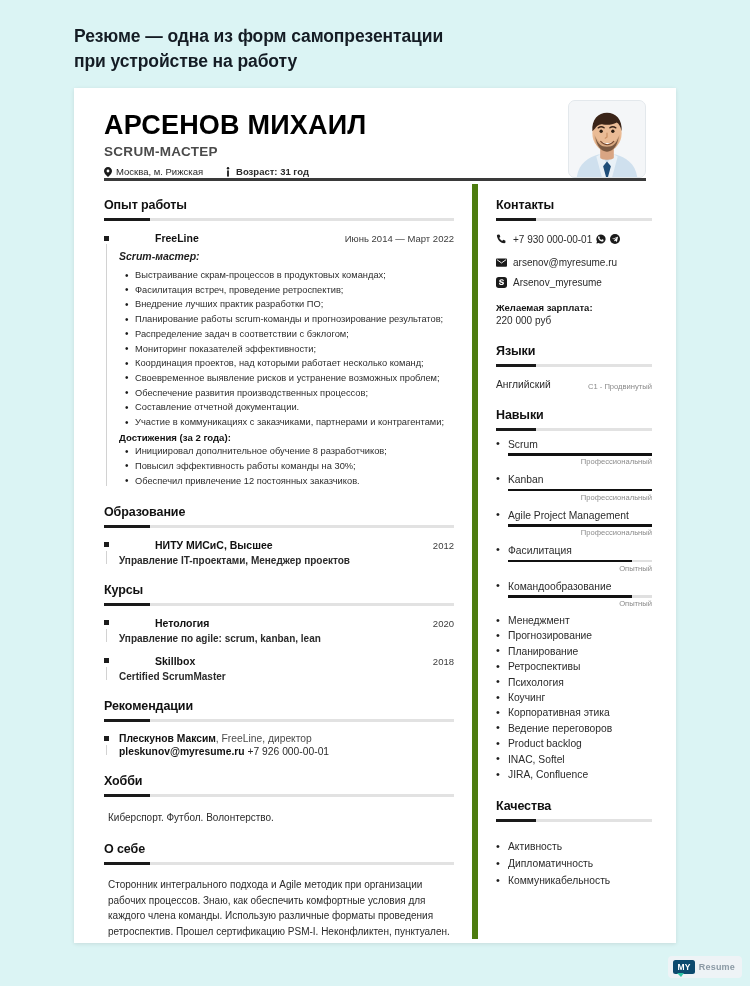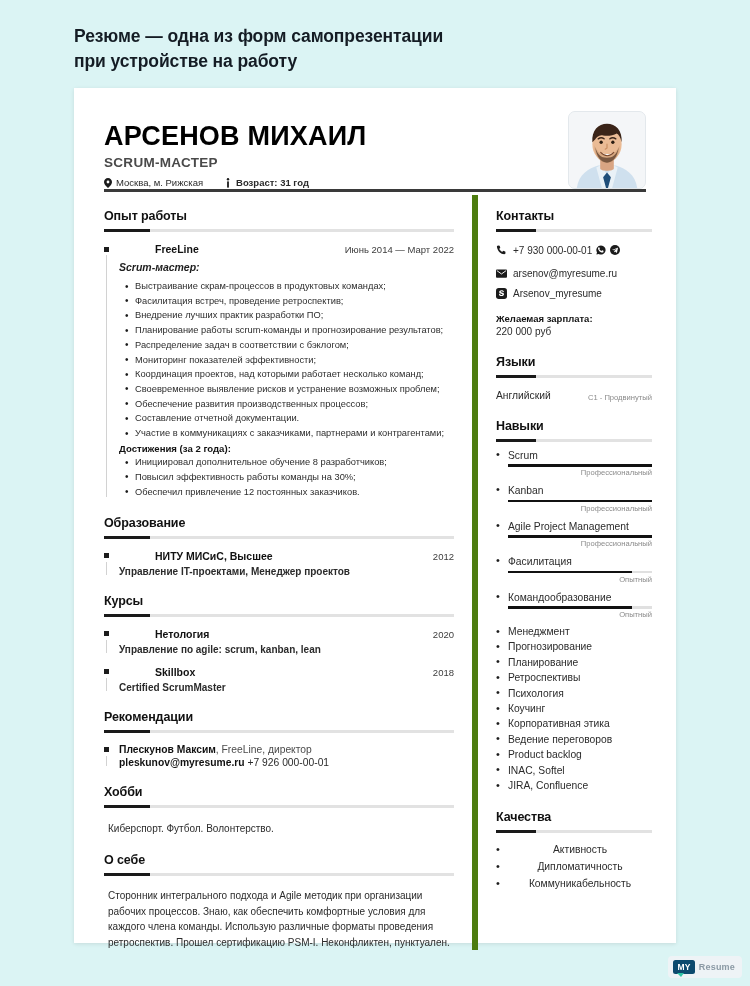--- a/index.html
+++ b/index.html
@@ -21,21 +21,21 @@
 
   
   .card {
     position: absolute; left: 74px; top: 88px;
     width: 602px; height: 855px;
     background: #ffffff;
     box-shadow: 0 1px 4px rgba(0,0,0,.10);
   }
 
   
-  .head { position: relative; padding: 22px 30px 0 30px; height: 96px; margin-top: 11px; }
+  .head { position: relative; padding: 22px 30px 0 30px; height: 96px; }
   .name {
     font-size: 27px; font-weight: bold; color: #000; letter-spacing: .2px;
     line-height: 31px;
   }
   .role {
     font-size: 13.5px; font-weight: bold; color: #4a4a4a;
     letter-spacing: .3px; margin-top: 3px;
   }
   .meta { display: flex; align-items: center; margin-top: 7px; font-size: 9.5px; color: #2a2a2a; }
   .meta .pin { margin-right: 4px; display:inline-flex; }
@@ -139,21 +139,21 @@
 
   ul.dots { list-style: none; margin: 5px 0 0 0; padding: 0; }
   ul.dots li {
     position: relative; font-size: 10.3px; color: #2b2b2b;
     padding-left: 12px; line-height: 15.4px;
   }
   ul.dots li::before {
     content: "•"; position: absolute; left: 0; top: -0.5px; font-size: 11px; color: #1c1c1c;
   }
   ul.dots.qual li { line-height: 17px; }
-  ul.dots.qual { margin-top: 8px; text-align: center; }
+  ul.dots.qual { margin-top: 16px; }
 
   
   .logo {
     position: absolute; right: 8px; bottom: 8px;
     display: flex; align-items: center; gap: 4px;
     background: #eef3f6; border-radius: 4px; padding: 4px 7px 4px 5px;
   }
   .logo-badge {
     position: relative; background: #0c4a6e; color: #fff;
     font-size: 8.5px; font-weight: bold; letter-spacing: .3px;

